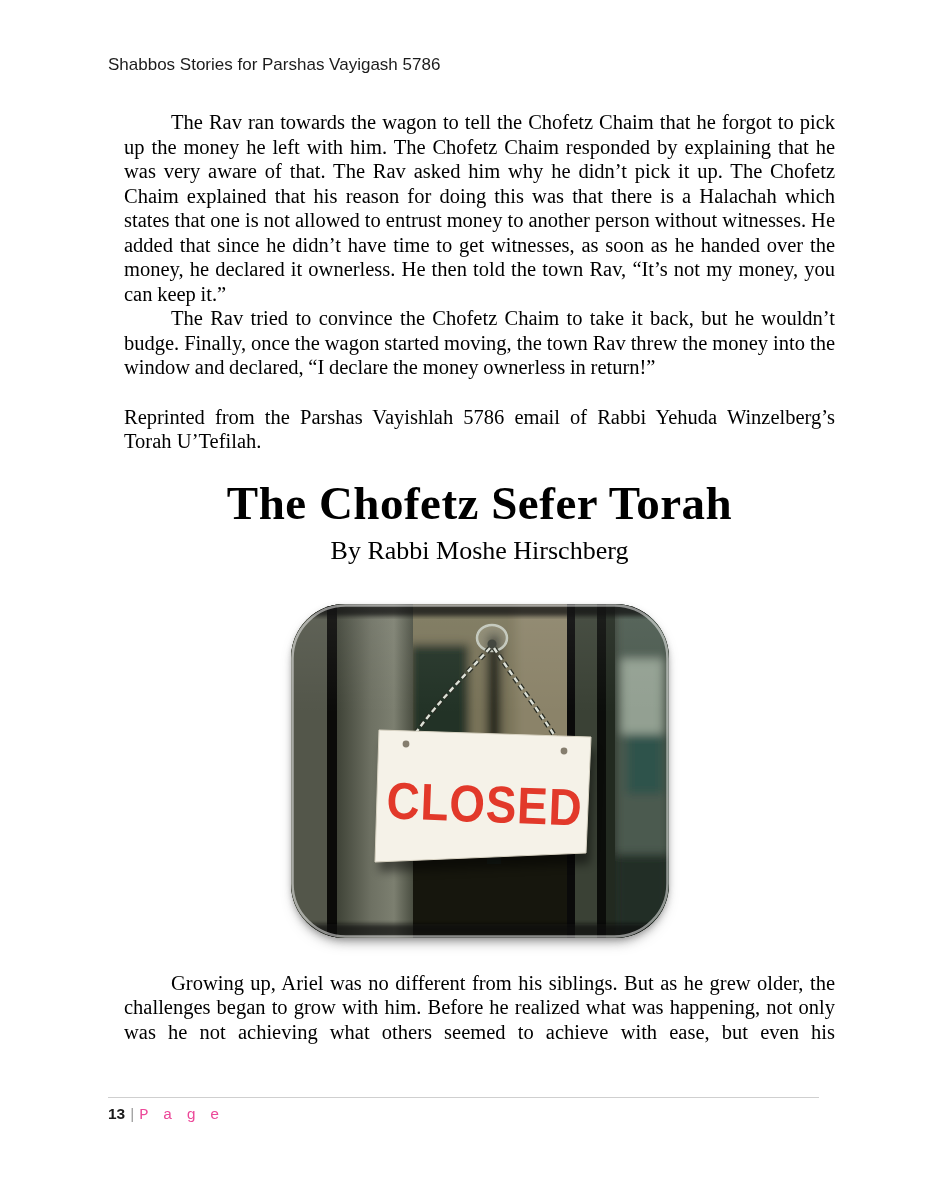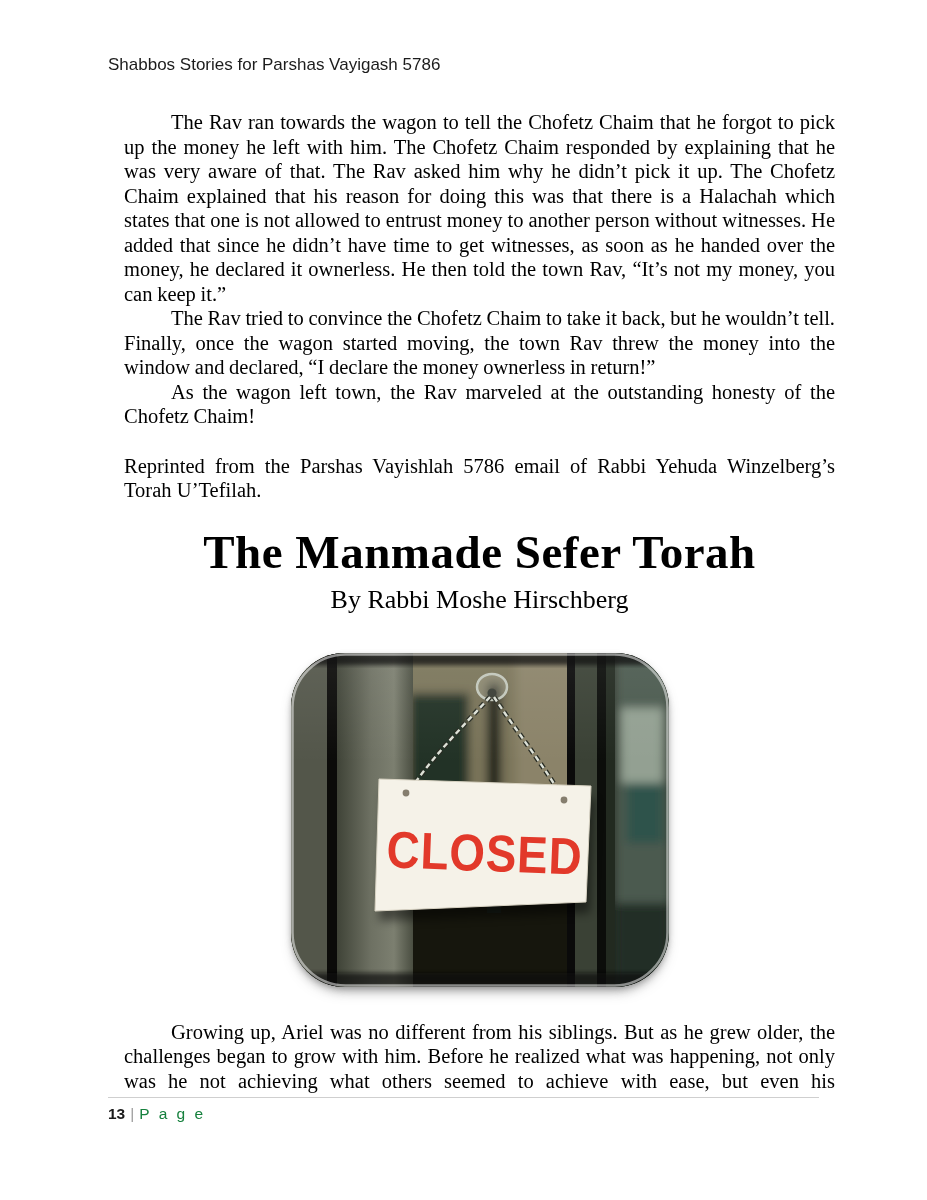--- a/index.html
+++ b/index.html
@@ -34,38 +34,37 @@
   }
   figure.photo svg { display:block; width:100%; height:100%; }
   p.after-photo { margin-top:33px; }
   .footer {
     position:absolute; left:108px; right:108px; top:1097px;
     border-top:1px solid #cfcfcf; padding-top:7px;
     font-family:"Liberation Sans", sans-serif; font-size:15.5px; color:#8f8f8f;
   }
   .footer .num { font-weight:bold; color:#1a1a1a;margin-top:40px; }
   .footer .sep { color:#9b9b9b; margin:0 5px; }
-  .footer .pglabel { color:#15803d; letter-spacing:2.5px; }
+  .footer .pglabel { color:#ec4899; letter-spacing:2.5px;font-family:Liberation Mono, monospace; }
 </style>
 </head>
 <body>
 
 <div class="sheet">
 
   <div class="header">Shabbos Stories for Parshas Vayigash 5786</div>
 
   <div class="content">
 
     <p class="body">The Rav ran towards the wagon to tell the Chofetz Chaim that he forgot to pick up the money he left with him. The Chofetz Chaim responded by explaining that he was very aware of that. The Rav asked him why he didn’t pick it up. The Chofetz Chaim explained that his reason for doing this was that there is a Halachah which states that one is not allowed to entrust money to another person without witnesses. He added that since he didn’t have time to get witnesses, as soon as he handed over the money, he declared it ownerless. He then told the town Rav, “It’s not my money, you can keep it.”</p>
-    <p class="body">The Rav tried to convince the Chofetz Chaim to take it back, but he wouldn’t tell. Finally, once the wagon started moving, the town Rav threw the money into the window and declared, “I declare the money ownerless in return!”</p>
-    <p class="body">As the wagon left town, the Rav marveled at the outstanding honesty of the Chofetz Chaim!</p>
+    <p class="body">The Rav tried to convince the Chofetz Chaim to take it back, but he wouldn’t budge. Finally, once the wagon started moving, the town Rav threw the money into the window and declared, “I declare the money ownerless in return!”</p>
 
     <p class="attrib">Reprinted from the Parshas Vayishlah 5786 email of Rabbi Yehuda Winzelberg’s Torah U’Tefilah.</p>
 
-    <h1 class="title">The Manmade Sefer Torah</h1>
+    <h1 class="title">The Chofetz Sefer Torah</h1>
     <div class="byline">By Rabbi Moshe Hirschberg</div>
 
     <figure class="photo">
       <svg viewBox="0 0 378 334" preserveAspectRatio="none" role="img">
         <defs>
           <filter id="b6" x="-25%" y="-25%" width="150%" height="150%">
               <feGaussianBlur stdDeviation="5"></feGaussianBlur>
             </filter>
           <filter id="b3" x="-25%" y="-25%" width="150%" height="150%">
               <feGaussianBlur stdDeviation="2"></feGaussianBlur>

